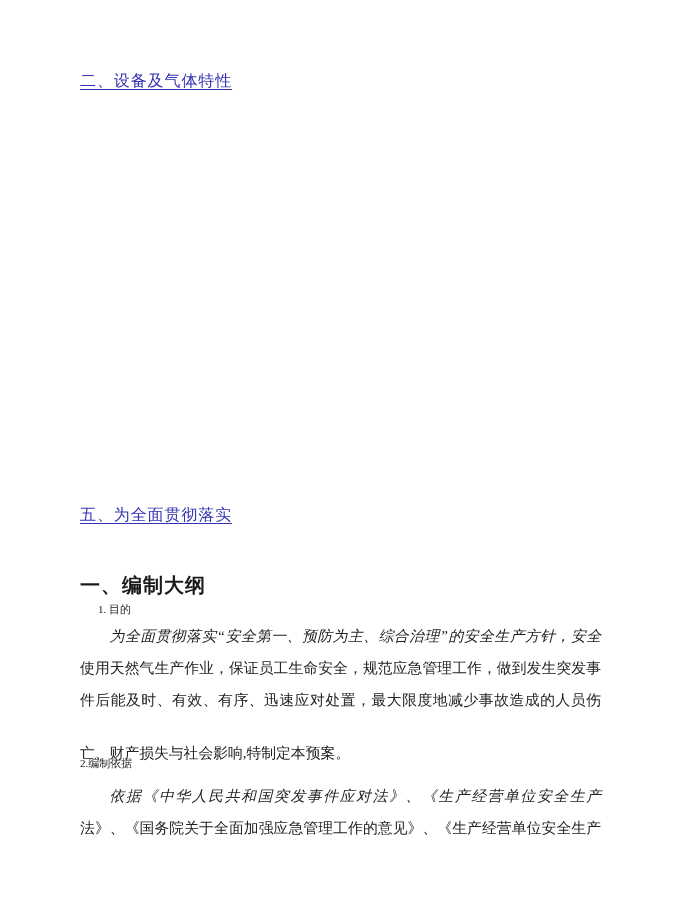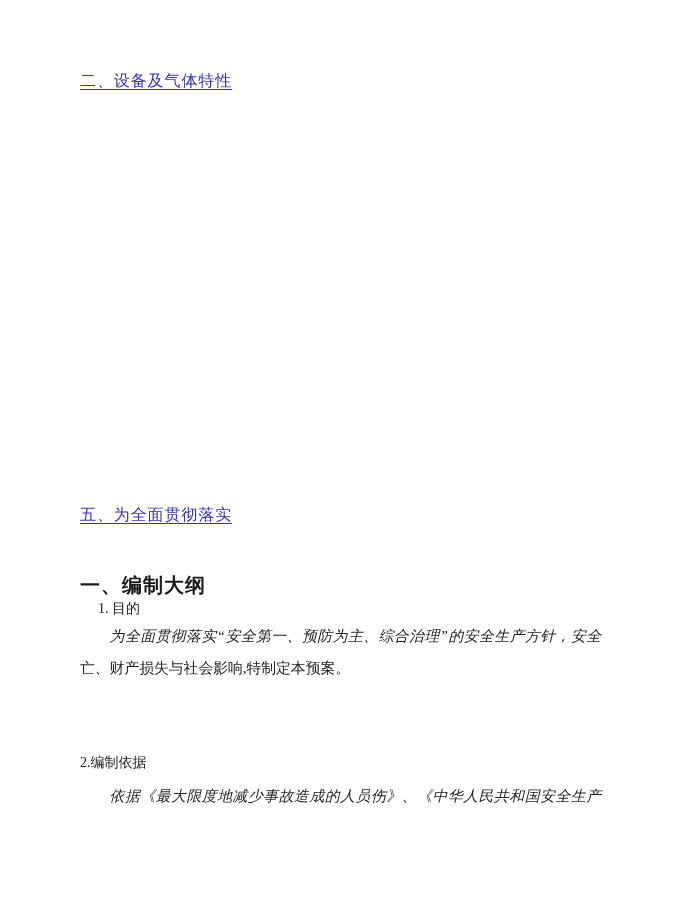--- a/index.html
+++ b/index.html
@@ -37,21 +37,21 @@
     top: 575px;
     font-size: 20px;
     line-height: 20px;
     font-weight: bold;
     letter-spacing: 1px;
     color: #1a1a1a;
     white-space: nowrap;
   }
   .sub-label {
     position: absolute;
-    font-size: 14px;
+    font-size: 11px;
     line-height: 18px;
     color: #222222;
     white-space: nowrap;
   }
   #purpose-label { left: 98px; top: 600px; }
   #basis-label   { left: 80px; top: 754px; }
   .para {
     position: absolute;
     left: 80px;
     width: 521px;
@@ -60,20 +60,21 @@
     color: #222222;
   }
   #purpose-paragraph { top: 620px; }
   #basis-paragraph   { top: 780px; }
   .para .line {
     text-align: justify;
     text-align-last: justify;
   }
   .para .line.last {
     text-align-last: left;
+    margin-top: 21px;
   }
   .para .line.indent {
     text-indent: 2em;
     font-style: italic;
   }
 </style>
 </head>
 <body>
 
 <div class="page">
@@ -81,22 +82,25 @@
   <a id="toc-link-1" class="toc-link">二、设备及气体特性</a>
 
   <a id="toc-link-2" class="toc-link">五、为全面贯彻落实</a>
 
   <div class="outline-heading">一、编制大纲</div>
 
   <div id="purpose-label" class="sub-label">1. 目的</div>
 
   <div id="purpose-paragraph" class="para">
     <div class="line indent">为全面贯彻落实“安全第一、预防为主、综合治理”的安全生产方针，安全</div>
+    <div class="line">使用天然气生产作业，保证员工生命安全，规范应急管理工作，做到发生突发事</div>
+    <div class="line">件后能及时、有效、有序、迅速应对处置，最大限度地减少事故造成的人员伤</div>
     <div class="line last">亡、财产损失与社会影响,特制定本预案。</div>
   </div>
 
   <div id="basis-label" class="sub-label">2.编制依据</div>
 
   <div id="basis-paragraph" class="para">
-    <div class="line indent">依据《最大限度地减少事故造成的人员伤》、《中华人民共和国安全生产</div>
+    <div class="line indent">依据《中华人民共和国突发事件应对法》、《生产经营单位安全生产</div>
+    <div class="line">法》、《国务院关于全面加强应急管理工作的意见》、《生产经营单位安全生产</div>
   </div>
 
 </div>
 
 </body></html>

